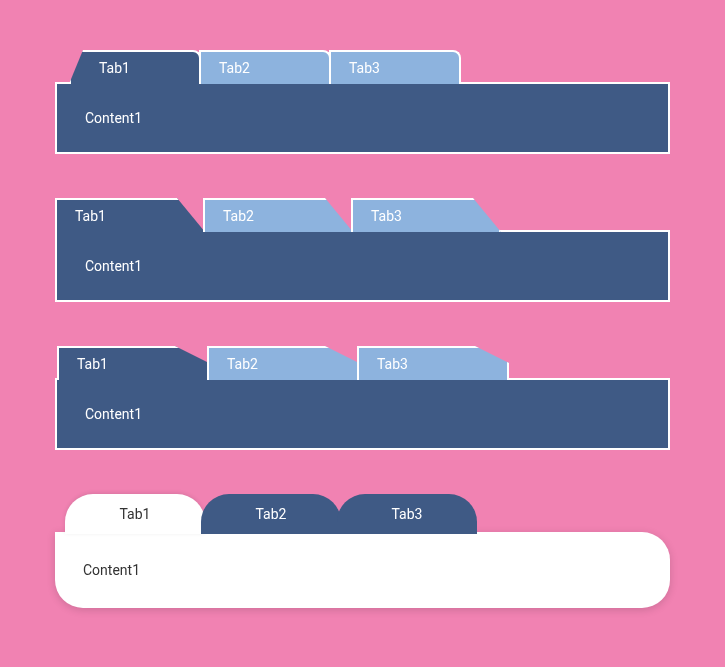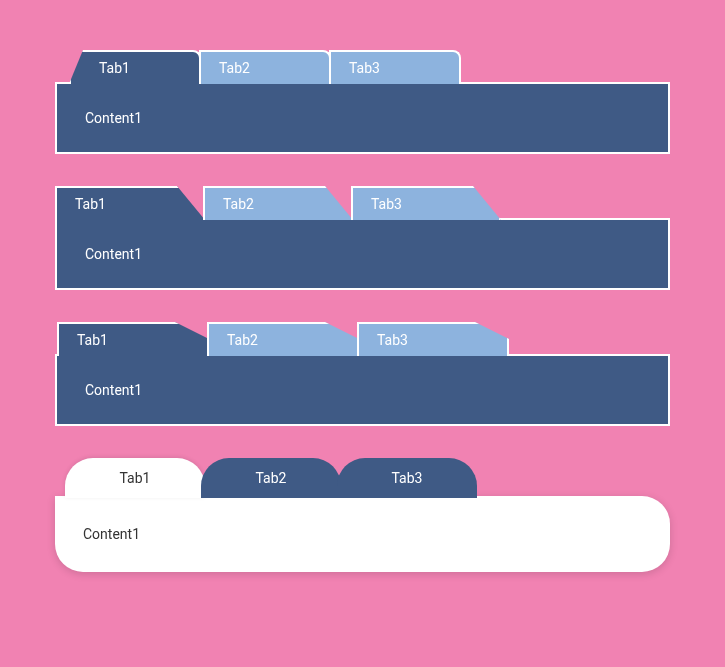--- a/index.html
+++ b/index.html
@@ -3,21 +3,21 @@
 <meta charset="utf-8">
 <style>
 * { box-sizing: border-box; margin: 0; padding: 0; }
 body {
   background: #f182b2;
   padding: 50px 55px;
   font-family: -apple-system, BlinkMacSystemFont, "Segoe UI", Roboto, sans-serif;
   font-size: 14px;
   color: #fff;
 }
-.tab-widget { margin-bottom: 32px; position: relative; }
+.tab-widget { margin-bottom: 44px; position: relative; }
 .tab-row { display: flex; position: relative; z-index: 1; }
 .tab {
   padding: 8px 18px;
   cursor: pointer;
   position: relative;
   border: 2px solid #fff;
   border-bottom: none;
   min-width: 132px;
 }
 .content {

